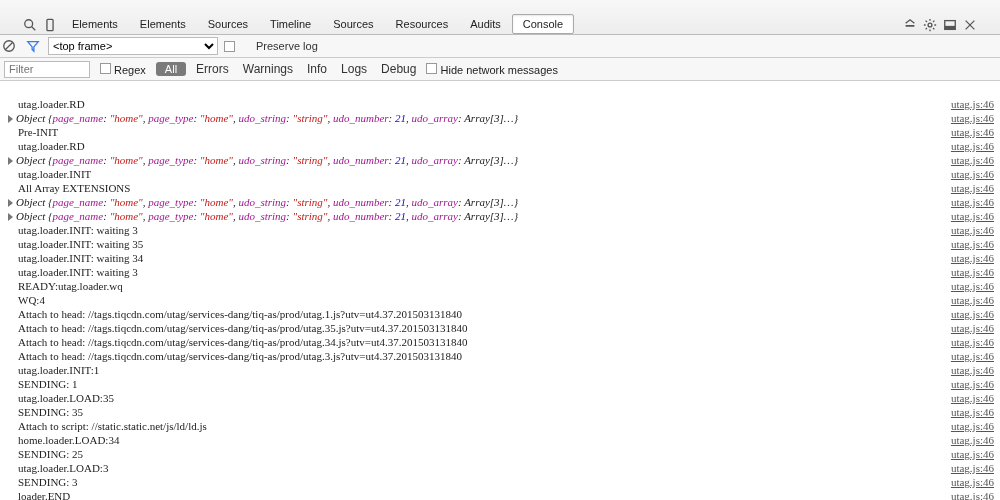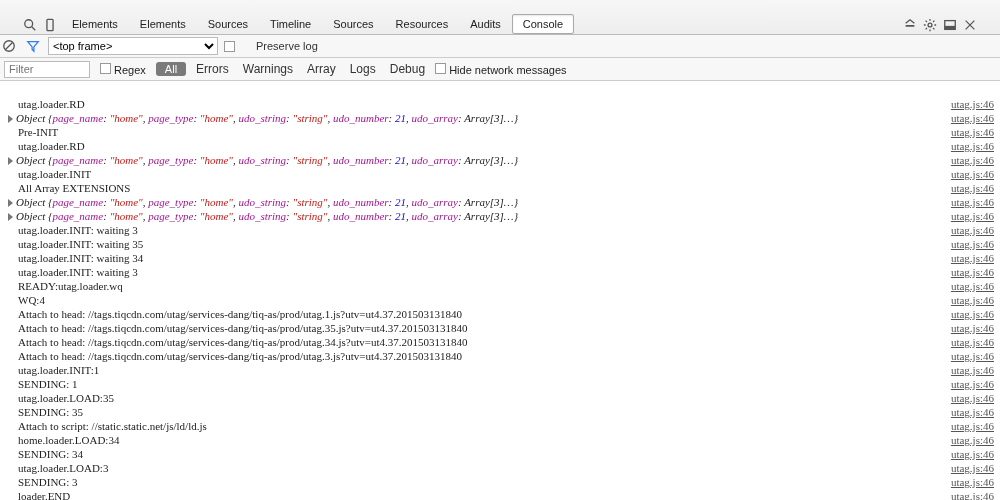--- a/index.html
+++ b/index.html
@@ -113,21 +113,21 @@
 <div class="levels-row">
   <input class="filter-input" placeholder="Filter" style="">
   <label>
     <span class="check"></span>
     <span>Regex</span>
   </label>
   <span class="pill">All</span>
   <span id="lvls" style="display:flex; gap:14px;">
       <span class="lvl">Errors</span>
       <span class="lvl">Warnings</span>
-      <span class="lvl">Array</span>
+      <span class="lvl">Info</span>
       <span class="lvl">Logs</span>
       <span class="lvl">Debug</span>
     </span>
   <label>
     <span class="check"></span>
     <span>Hide network messages</span>
   </label>
 </div>
 
 <div class="log-area mono" id="logArea">
@@ -225,21 +225,21 @@
     </div>
     <div class="row">
       <div class="msg">Attach to script: //static.static.net/js/ld/ld.js</div>
       <div class="src">utag.js:46</div>
     </div>
     <div class="row">
       <div class="msg">home.loader.LOAD:34</div>
       <div class="src">utag.js:46</div>
     </div>
     <div class="row">
-      <div class="msg">SENDING: 34</div>
+      <div class="msg">SENDING: 25</div>
       <div class="src">utag.js:46</div>
     </div>
     <div class="row">
       <div class="msg">utag.loader.LOAD:3</div>
       <div class="src">utag.js:46</div>
     </div>
     <div class="row">
       <div class="msg">SENDING: 3</div>
       <div class="src">utag.js:46</div>
     </div>

